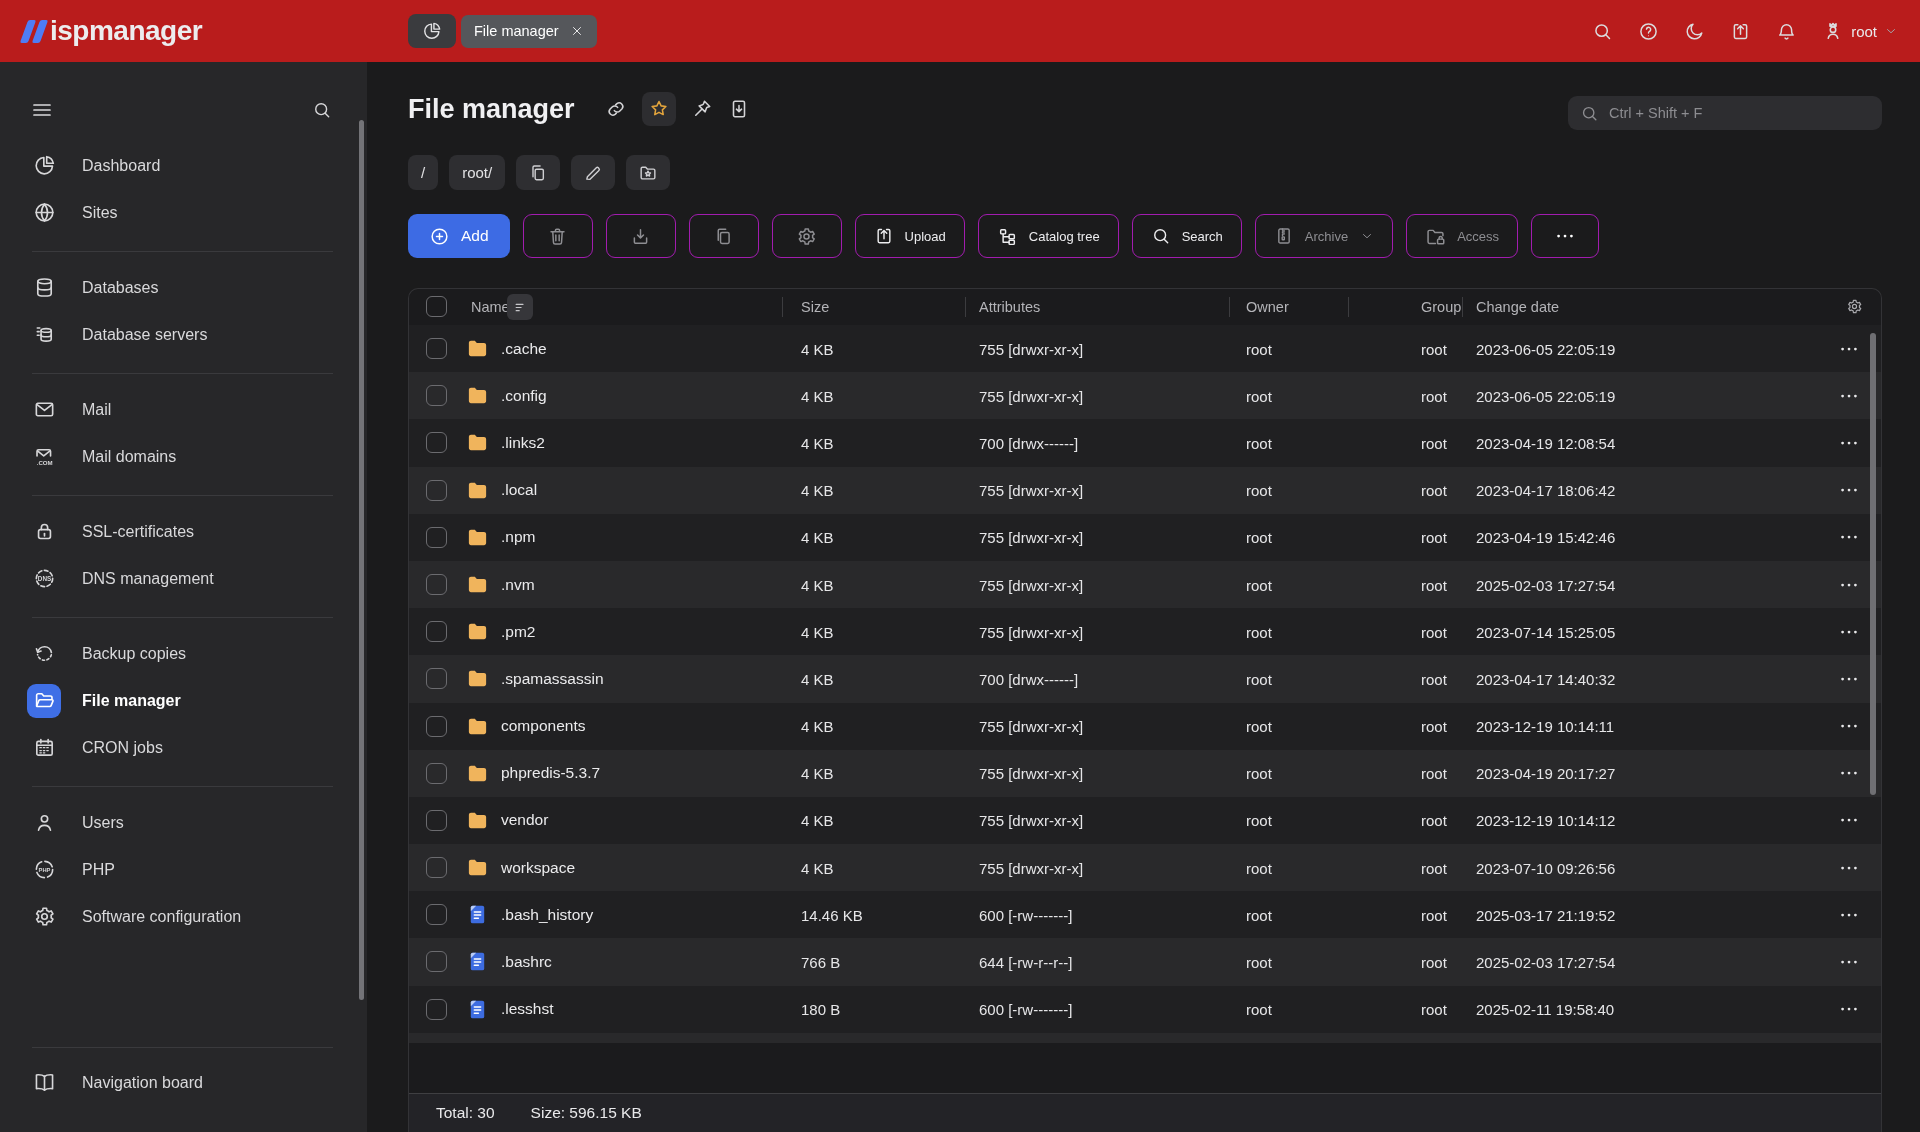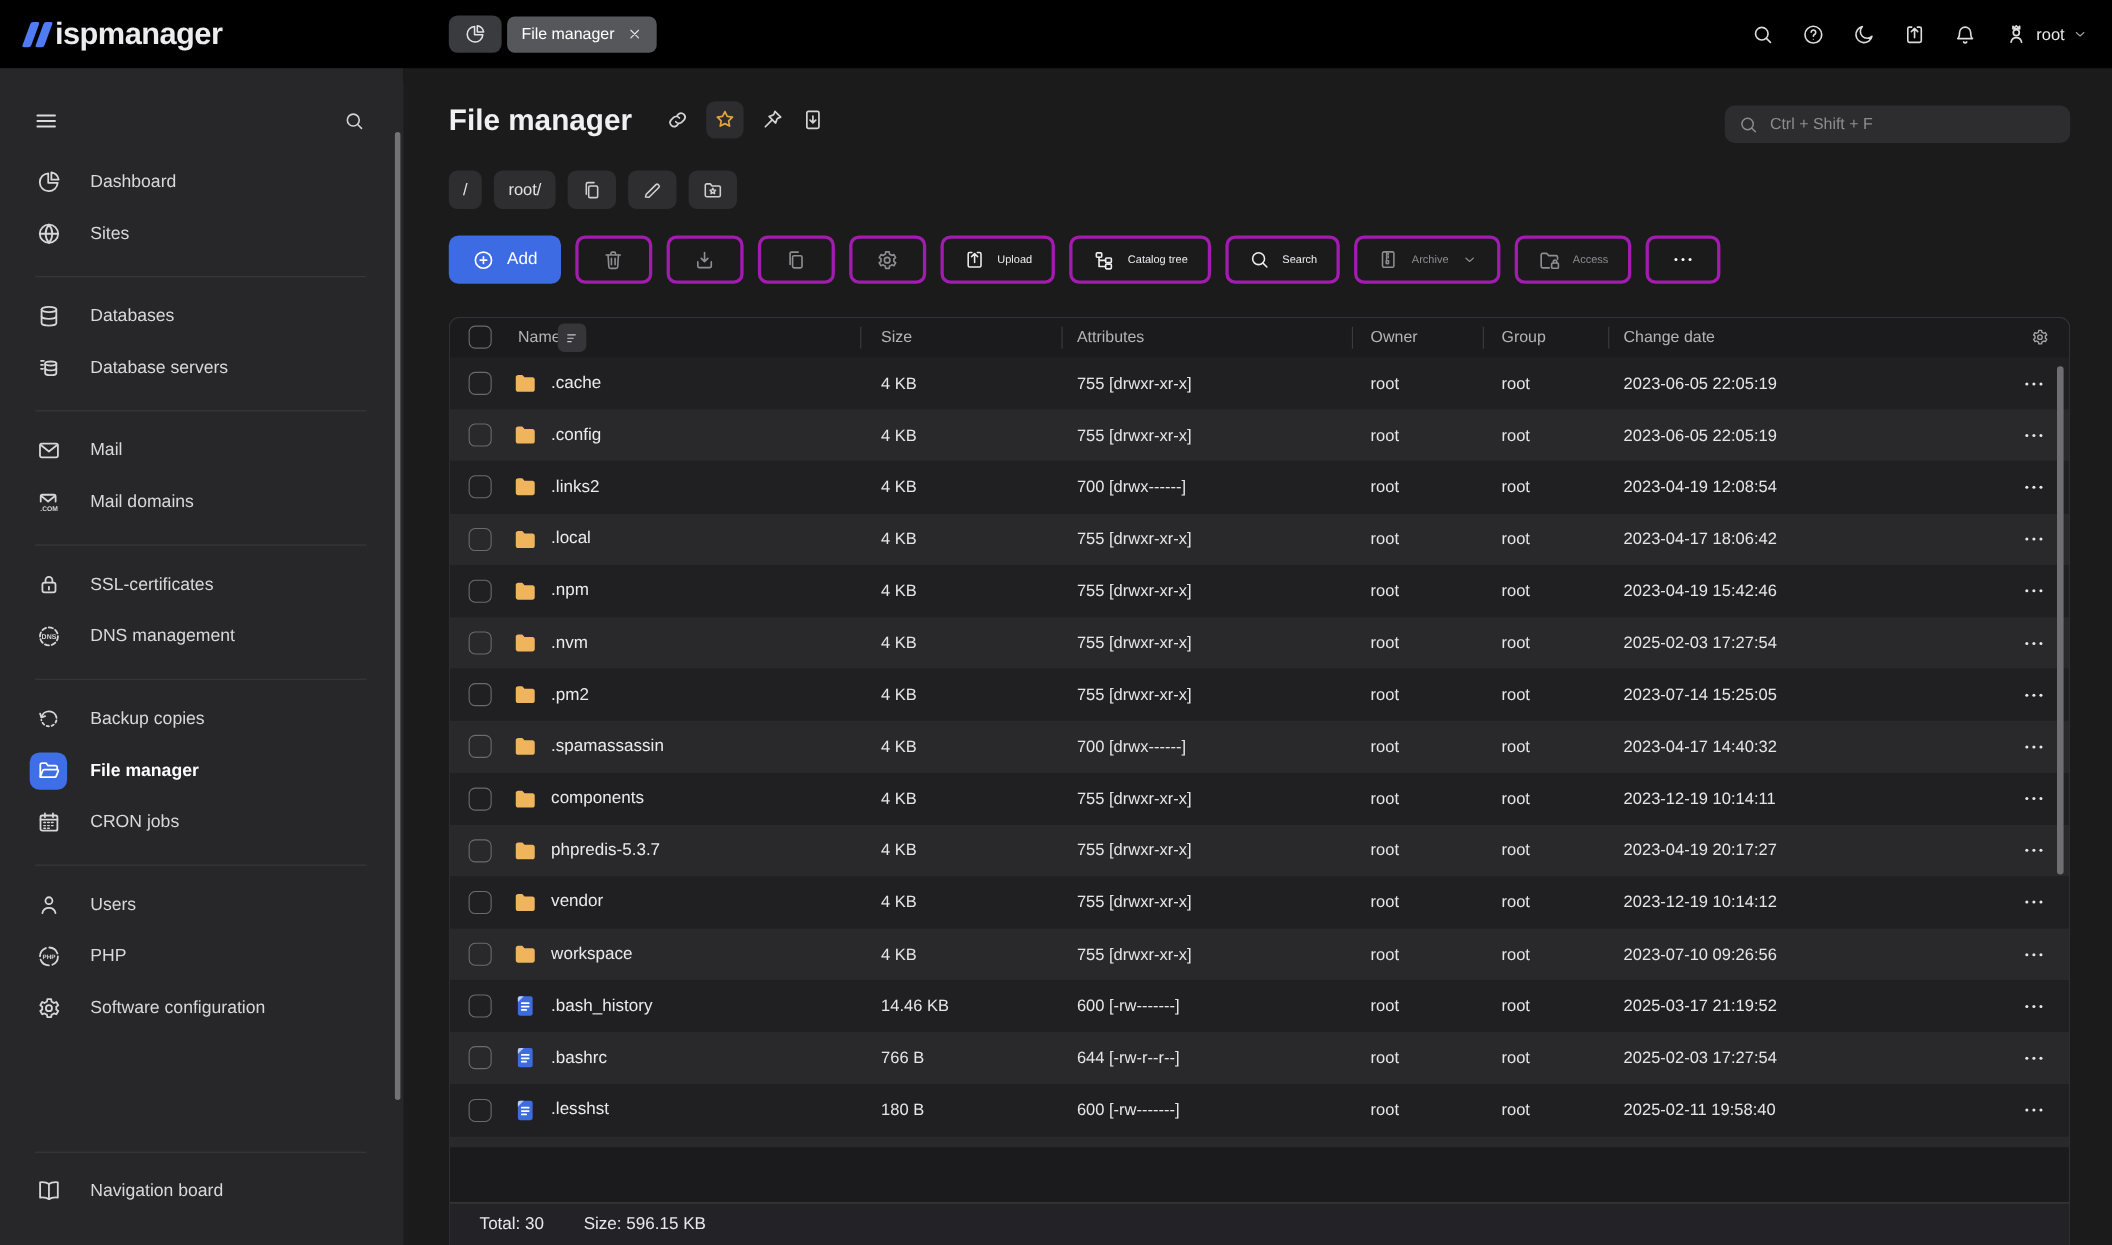--- a/index.html
+++ b/index.html
@@ -1,21 +1,21 @@
 <!DOCTYPE html>
 <html><head>
 <meta charset="utf-8">
 <style>
   * { margin:0; padding:0; box-sizing:border-box; }
   html,body { width:1920px; height:1132px; overflow:hidden; background:#1b1b1c;
     font-family:"Liberation Sans", sans-serif; }
   svg { display:block; }
 
   
-  .topbar { position:absolute; left:0; top:0; width:1920px; height:76px; background:#000000; }
+  .topbar { position:absolute; left:0; top:0; width:1920px; height:76px; background:#b91c1c; }
   .logo { position:absolute; left:24px; top:0; height:62px; display:flex; align-items:center; gap:6px; }
   .logo-slashes { display:flex; gap:4px; }
   .logo-slashes i { display:block; width:8px; height:23px; background:#4f7cf5; border-radius:2px; transform:skewX(-20deg); }
   .logo-text { color:#ececee; font-size:28px; font-weight:700; letter-spacing:-0.5px; }
   .tab-zone { position:absolute; left:408px; top:0; height:62px; display:flex; align-items:center; gap:5px; }
   .dash-btn { width:48px; height:34px; border-radius:8px; background:#3a3b3e; display:flex; align-items:center; justify-content:center; color:#e3e3e5; cursor:pointer; }
   .tab { height:33px; padding:0 13px; border-radius:7px; background:#55575b; color:#fff; font-size:14.5px; display:flex; align-items:center; gap:11px; cursor:pointer; }
   .tab-close { color:#e8e8ea; display:flex; cursor:pointer; }
   .top-icons { position:absolute; right:22px; top:0; height:62px; display:flex; align-items:center; gap:25px; color:#dcdcde; }
   .tbi { cursor:pointer; display:flex; }
@@ -48,38 +48,38 @@
   .star-btn { width:34px; height:34px; background:#2d2d30; border-radius:8px; display:flex; align-items:center; justify-content:center; color:#e2a43c; cursor:pointer; }
   .quick-search { position:absolute; right:38px; top:34px; width:314px; height:34px; background:#2d2d30; border-radius:9px; display:flex; align-items:center; padding:0 12px; gap:10px; color:#8d8d91; }
   .quick-search input { background:none; border:none; outline:none; color:#d0d0d3; font-size:14.5px; width:100%; font-family:"Liberation Sans", sans-serif; }
   .quick-search input::placeholder { color:#8d8d91; }
 
   .crumbs { position:absolute; left:41px; top:93px; display:flex; gap:11px; }
   .chip { height:35px; background:#2e2e31; border-radius:8px; display:flex; align-items:center; justify-content:center; color:#e2e2e4; font-size:15px; padding:0 13px; cursor:pointer; }
   .chip.iconchip { width:44px; padding:0; color:#cfcfd2; }
 
   .toolbar { position:absolute; left:41px; top:152px; display:flex; gap:13px; }
-  .tb { height:44px; border:3px solid #a21caf; border-radius:9px; background:transparent; display:flex; align-items:center; justify-content:center; gap:11px; font-size:10px; color:#ededef; padding:0 18px; cursor:pointer; font-family:"Liberation Sans", sans-serif; }
+  .tb { height:44px; border:1px solid #a21caf; border-radius:9px; background:transparent; display:flex; align-items:center; justify-content:center; gap:11px; font-size:13px; color:#ededef; padding:0 18px; cursor:pointer; font-family:"Liberation Sans", sans-serif; }
   .tb.icon-only { width:70px; padding:0; color:#8e8e92; }
   .tb.add { background:#3d6be4; border:none; color:#fff; padding:0 21px; font-size:15.5px; }
   .tb.dim { color:#8e8e92; }
   .tb .chev { display:flex; margin-left:1px; }
   .tb.more { width:68px; padding:0; color:#fff; }
 
   
   .table-wrap { position:absolute; left:41px; top:226px; right:38px; bottom:0; border:1px solid #333336; border-bottom:none; border-radius:10px 10px 0 0; overflow:hidden; background:#1b1b1d; }
   .thead { height:36px; position:relative; color:#b4b4b8; font-size:14.5px; }
   .hlabel { position:absolute; top:50%; transform:translateY(-50%); }
   .cb { position:absolute; width:21px; height:21px; border:1.5px solid #6b6b6f; border-radius:6px; background:transparent; cursor:pointer; }
   .thead .cb { left:17px; top:7px; }
   .sort-box { position:absolute; left:98px; top:5px; width:26px; height:26px; background:#36363a; border-radius:6px; display:flex; align-items:center; justify-content:center; color:#c6c6ca; cursor:pointer; }
   .hd { position:absolute; top:8px; height:20px; width:1px; background:#3c3c3f; }
   .thead-gear { position:absolute; right:18px; top:9px; color:#a8a8ac; cursor:pointer; }
   .col-name { left:62px; } .col-size { left:392px; } .col-attr { left:570px; }
-  .col-owner { left:837px; } .col-group { left:956px; } .col-date { left:1067px; }
+  .col-owner { left:837px; } .col-group { left:1012px; } .col-date { left:1067px; }
 
   .back-row { height:48px; background:#242427; display:flex; align-items:center; padding-left:29px; gap:14px; color:#4d82ff; cursor:pointer; }
   .back-label { font-size:16px; color:#4d82ff; }
 
   .row { height:47.2px; position:relative; }
   .row:nth-child(odd) { background:#202022; }
   .row:nth-child(even) { background:#29292b; }
   .row .cb { left:17px; top:13px; }
   .row .ficon { position:absolute; left:57px; top:12px; }
   .cell { position:absolute; top:50%; transform:translateY(-50%); color:#e6e6e8; font-size:15px; white-space:nowrap; }

